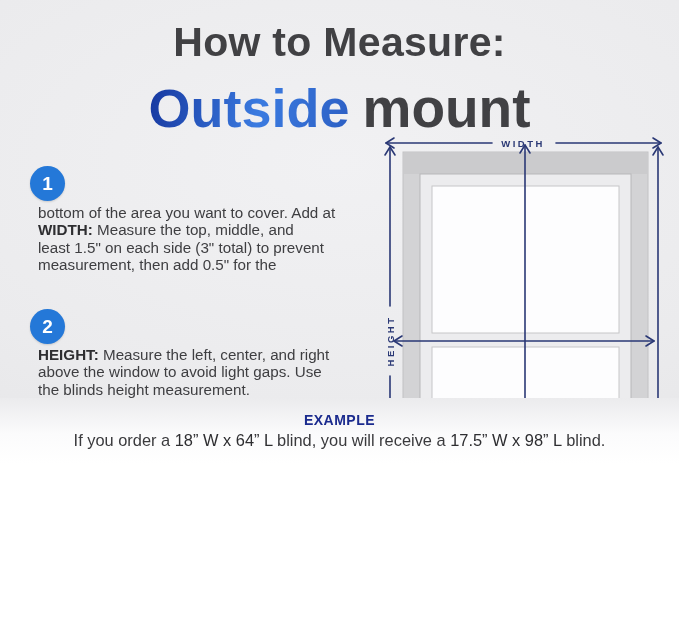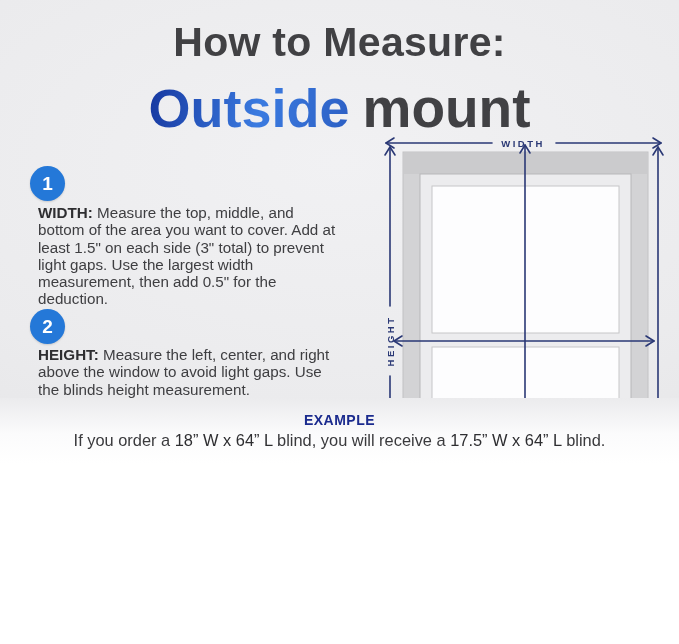--- a/index.html
+++ b/index.html
@@ -54,26 +54,24 @@
       <span class="title-accent">Outside</span>
       <span class="title-rest">mount</span>
     </div>
   </div>
 
   <div class="badge" id="badge-1">1</div>
   <div class="badge" id="badge-2">2</div>
   <div class="badge" id="badge-3">3</div>
 
   <p class="para" id="para-1">
+    <span class="line">bottom of the area you want to cover. Add at</span>
     <span class="line"><b>WIDTH:</b> <span>Measure the top, middle, and</span></span>
-    <span class="line">bottom of the area you want to cover. Add at</span>
     <span class="line">least 1.5" on each side (3" total) to prevent</span>
-    <span class="line">light gaps. Use the largest width</span>
     <span class="line">measurement, then add 0.5" for the</span>
-    <span class="line">deduction.</span>
   </p>
 
   <p class="para" id="para-2">
     <span class="line"><b>HEIGHT:</b> <span>Measure the left, center, and right</span></span>
     <span class="line">above the window to avoid light gaps. Use</span>
     <span class="line">the blinds height measurement.</span>
   </p>
 
 
   <svg class="diagram" viewBox="0 0 300 440" width="300" height="440" xmlns="http://www.w3.org/2000/svg">
@@ -116,17 +114,17 @@
       <path d="M271,208 L279,213 L271,218"></path>
     </g>
 
     <text x="148" y="18.5" text-anchor="middle" font-family="Liberation Sans, sans-serif" font-size="9.5" font-weight="600" letter-spacing="2.5" fill="#2a3875">WIDTH</text>
     <text transform="translate(18.5,213) rotate(-90)" text-anchor="middle" font-family="Liberation Sans, sans-serif" font-size="9.5" font-weight="600" letter-spacing="2.5" fill="#2a3875">HEIGHT</text>
   </svg>
 
   <div class="bottom-strip">
     <div class="example-heading">EXAMPLE</div>
     <div class="example-line">
-      <span>If you order a </span><b>18” W x 64” L</b><span> blind, you will receive a </span><b>17.5” W x 64” L</b><span> blind.</span>
+      <span>If you order a </span><b>18” W x 64” L</b><span> blind, you will receive a </span><b>17.5” W x 98” L</b><span> blind.</span>
     </div>
   </div>
 
 </div>
 
 </body></html>

